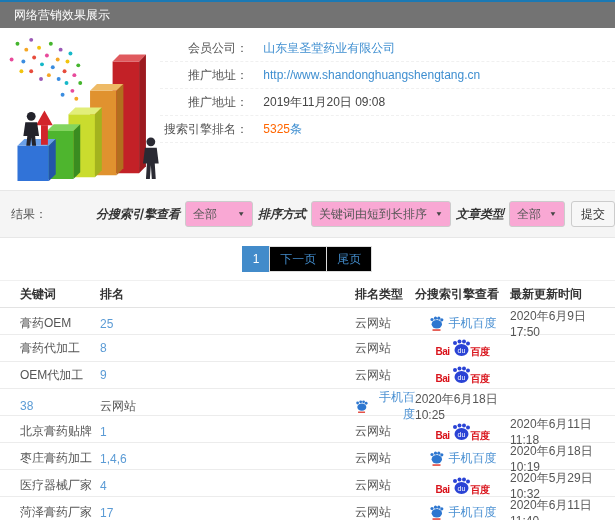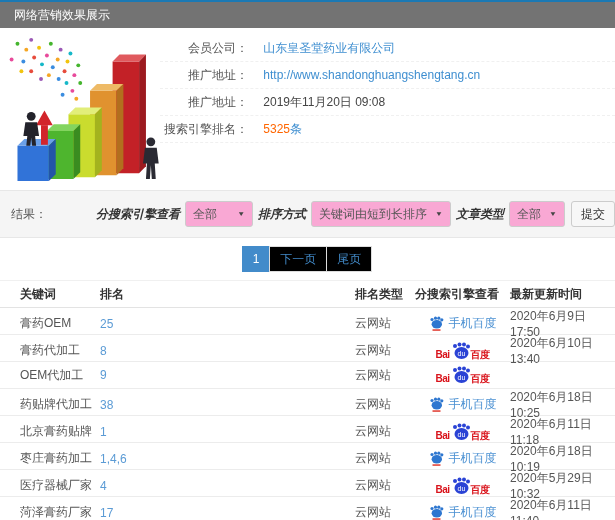--- a/index.html
+++ b/index.html
@@ -244,21 +244,20 @@
                 <circle cx="8.5" cy="2.5" r="2" fill="#2a43d5"></circle>
           <circle cx="13" cy="2.5" r="2" fill="#2a43d5"></circle>
                 <circle cx="17" cy="4.5" r="2" fill="#2a43d5"></circle>
           <ellipse cx="10.5" cy="11" rx="7" ry="6" fill="#2a43d5"></ellipse>
           <text x="10.5" y="13.5" font-size="7" fill="#fff" text-anchor="middle" font-family="Liberation Sans, sans-serif">du</text>
         </svg>
         <span class="bd-red">百度</span>
       </span>
 
     </div>
-    <div class="c-time">2020年6月10日 13:40</div>
   </div>
 
   <div class="trow">
     <div class="c-keyword">OEM代加工</div>
     <div class="c-rank"><a href="#">9</a></div>
     <div class="c-type">云网站</div>
     <div class="c-engine">
       <span class="baidu-logo">
         <span class="bd-red">Bai</span>
         <svg width="20" height="18" viewBox="0 0 20 18">
@@ -269,21 +268,20 @@
           <ellipse cx="10.5" cy="11" rx="7" ry="6" fill="#2a43d5"></ellipse>
           <text x="10.5" y="13.5" font-size="7" fill="#fff" text-anchor="middle" font-family="Liberation Sans, sans-serif">du</text>
         </svg>
         <span class="bd-red">百度</span>
       </span>
 
     </div>
   </div>
 
   <div class="trow">
-    <div class="c-keyword">药贴牌代加工</div>
     <div class="c-rank"><a href="#">38</a></div>
     <div class="c-type">云网站</div>
     <div class="c-engine">
 
       <span class="mbaidu">
         <svg width="15" height="15" viewBox="0 0 15 15">
           <circle cx="3" cy="3.5" r="1.6" fill="#2e77d0"></circle>
                 <circle cx="6.5" cy="2.2" r="1.6" fill="#2e77d0"></circle>
           <circle cx="9.8" cy="2.2" r="1.6" fill="#2e77d0"></circle>
                 <circle cx="12.8" cy="3.8" r="1.6" fill="#2e77d0"></circle>

